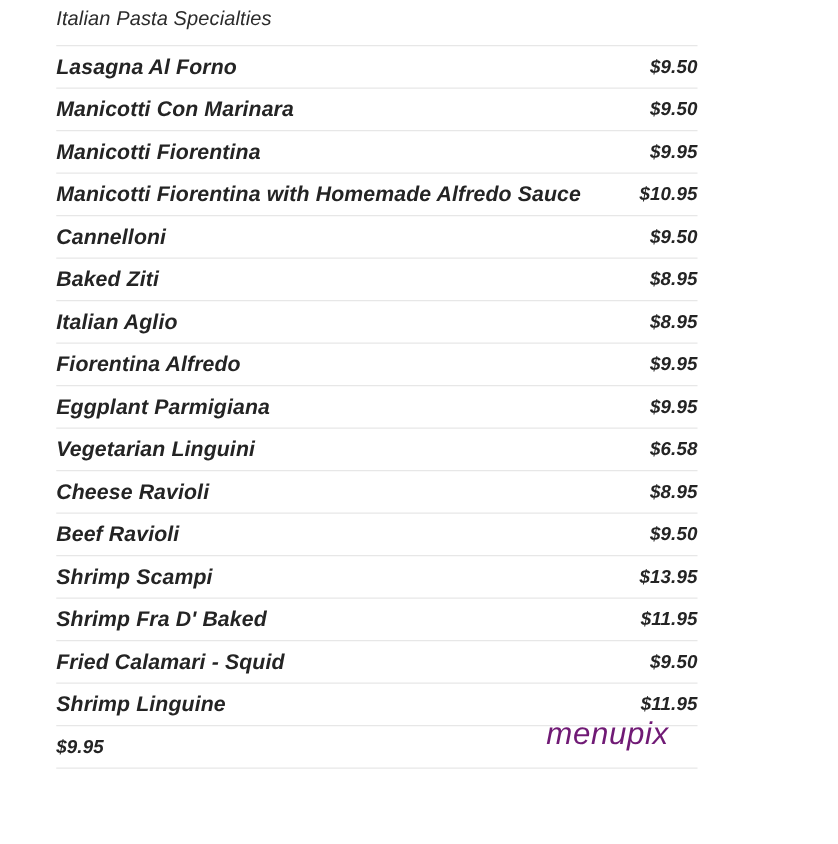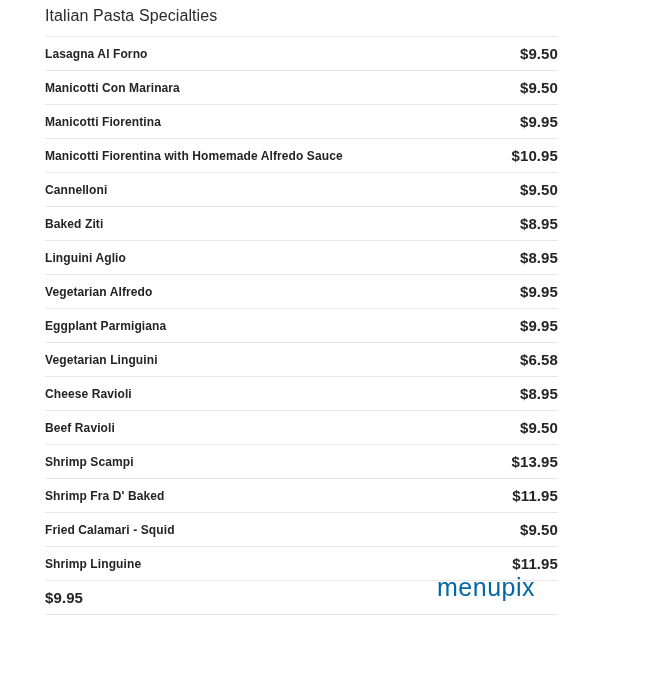--- a/index.html
+++ b/index.html
@@ -13,20 +13,21 @@
     font-family: "Liberation Sans", sans-serif;
     -webkit-font-smoothing: antialiased;
     position: relative;
     overflow: hidden;
   }
 
   #menu-root {
     position: relative;
     width: 562px;
     height: 675px;
+    font-style: italic;
   }
 
   .menu-content {
     position: absolute;
     left: 45px;
     top: 0;
     width: 513px;
   }
 
   
@@ -52,21 +53,21 @@
   .item-row {
     position: relative;
     height: 33px;
     border-top: 1px solid #e7e7e7;
     display: flex;
     align-items: center;
     justify-content: space-between;
   }
 
   .item-name {
-    font-size: 12px;
+    font-size: 17px;
     font-weight: bold;
     color: #242424;
     letter-spacing: 0.1px;
     white-space: nowrap;
   }
 
   .item-price {
     font-size: 15px;
     font-weight: bold;
     color: #242424;
@@ -75,21 +76,21 @@
     text-align: right;
   }
 
   
   .watermark {
     position: absolute;
     left: 437px;
     top: 575px;
     font-size: 25px;
     font-weight: 400;
-    color: #0369a1;
+    color: #701a75;
     letter-spacing: 0.5px;
     line-height: 1;
     pointer-events: none;
     user-select: none;
     white-space: nowrap;
   }
 </style>
 </head>
 <body>
 
@@ -115,25 +116,25 @@
         </div>
         <div class="item-row">
           <span class="item-name">Cannelloni</span>
           <span class="item-price">$9.50</span>
         </div>
         <div class="item-row">
           <span class="item-name">Baked Ziti</span>
           <span class="item-price">$8.95</span>
         </div>
         <div class="item-row">
-          <span class="item-name">Linguini Aglio</span>
+          <span class="item-name">Italian Aglio</span>
           <span class="item-price">$8.95</span>
         </div>
         <div class="item-row">
-          <span class="item-name">Vegetarian Alfredo</span>
+          <span class="item-name">Fiorentina Alfredo</span>
           <span class="item-price">$9.95</span>
         </div>
         <div class="item-row">
           <span class="item-name">Eggplant Parmigiana</span>
           <span class="item-price">$9.95</span>
         </div>
         <div class="item-row">
           <span class="item-name">Vegetarian Linguini</span>
           <span class="item-price">$6.58</span>
         </div>

